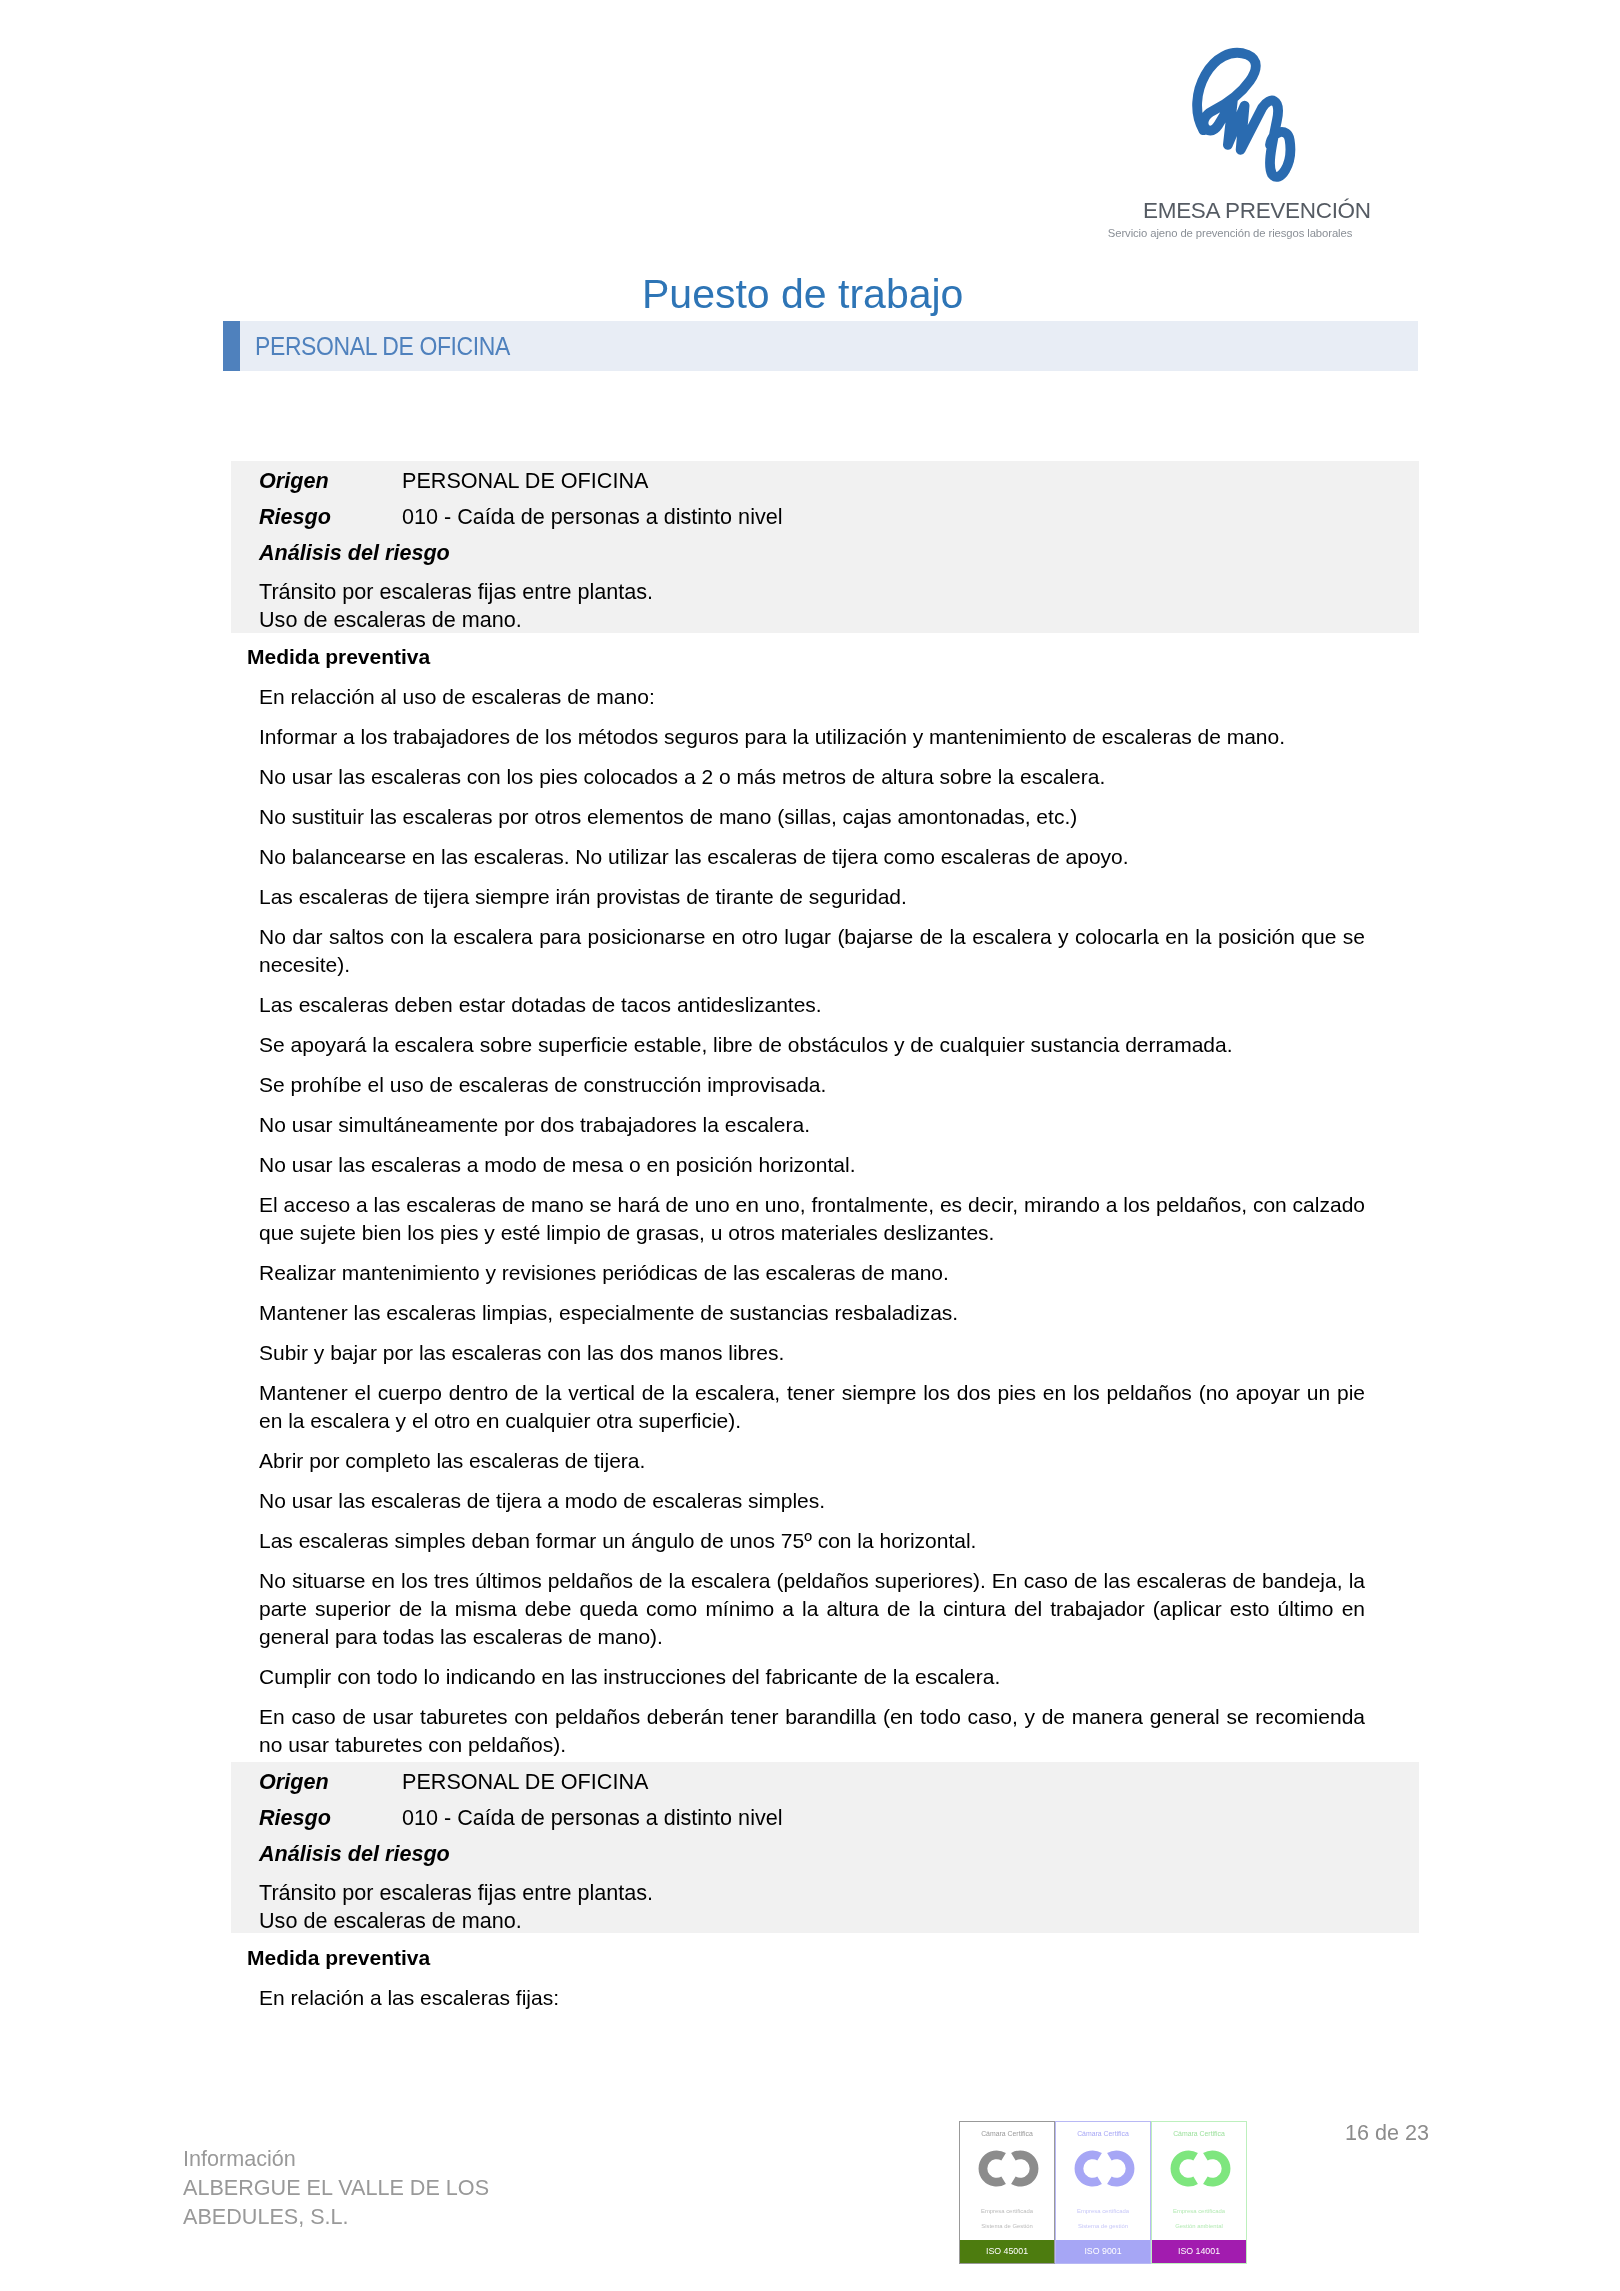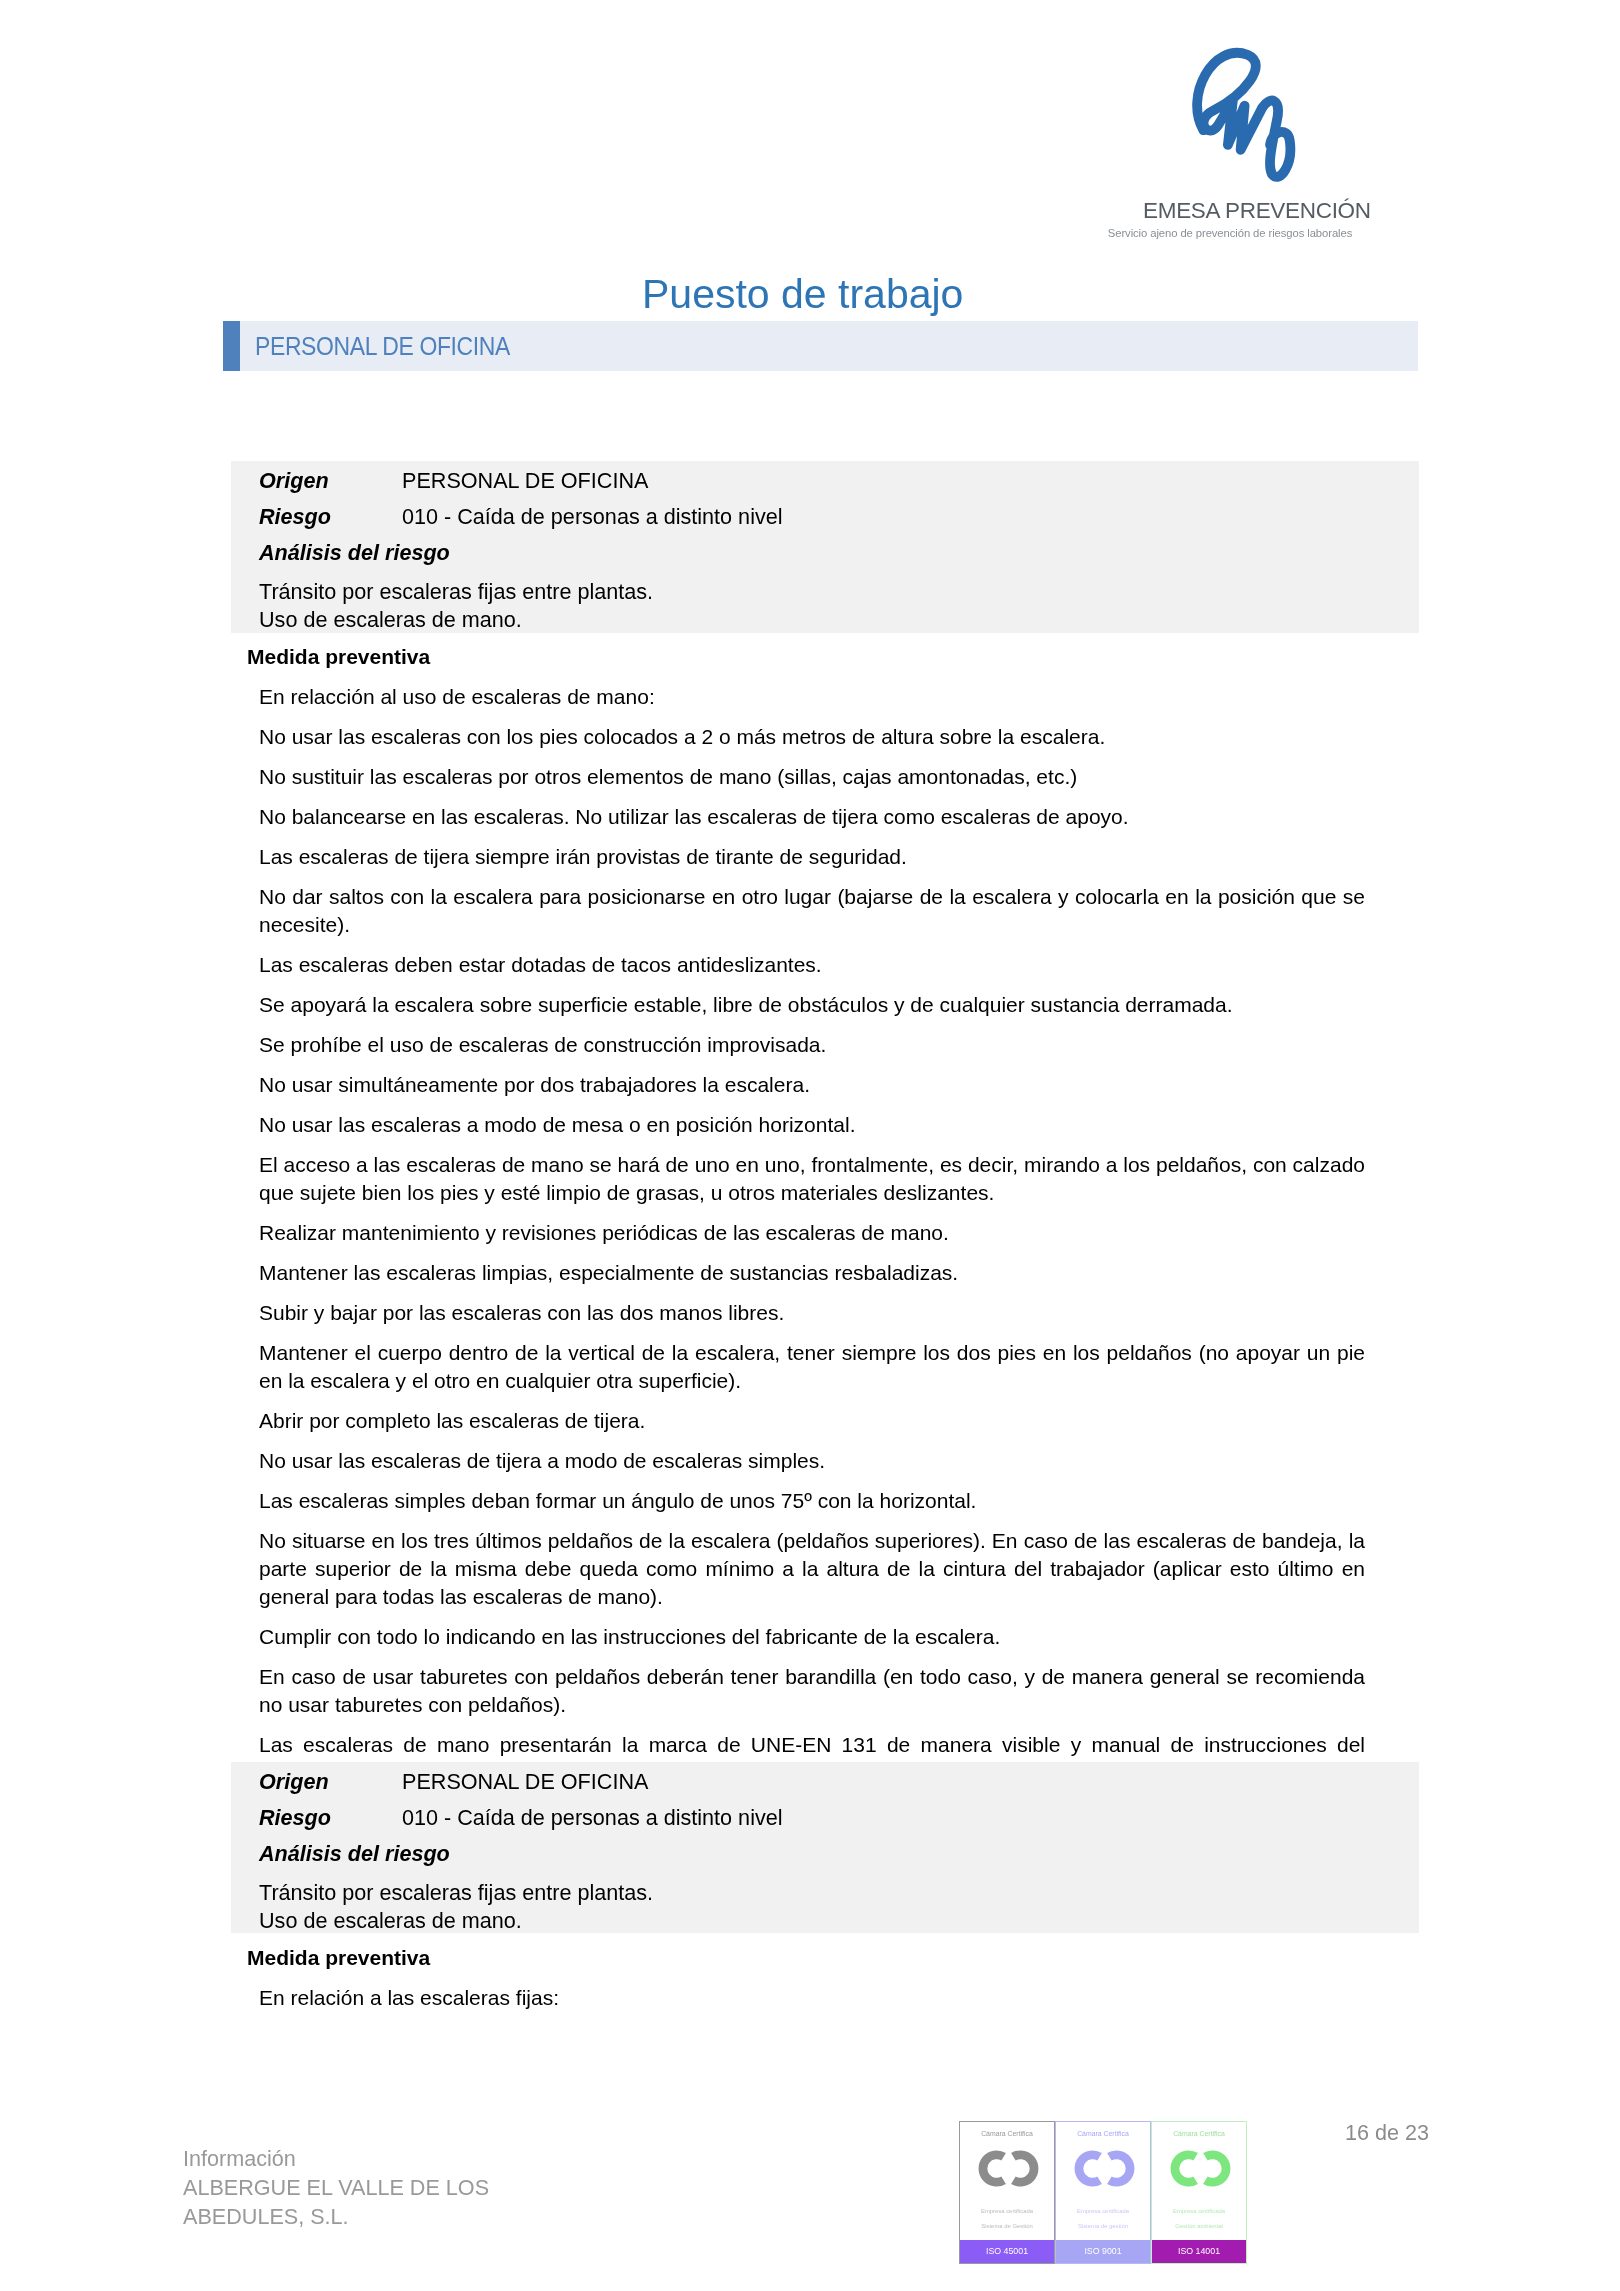--- a/index.html
+++ b/index.html
@@ -67,20 +67,21 @@
     <span class="lbl">Riesgo</span><span>010 - Caída de personas a distinto nivel</span>
   </div>
   <div class="row analysis-lbl" style="top:79px;">Análisis del riesgo</div>
   <div class="row" style="top:118px;">Tránsito por escaleras fijas entre plantas.</div>
   <div class="row" style="top:146px;">Uso de escaleras de mano.</div>
 </div>
 
 <div class="abs measure" style="top:643px;">
   <div class="m-title">Medida preventiva</div>
   <p>En relacción al uso de escaleras de mano:</p>
+  <p>Informar a los trabajadores de los métodos seguros para la utilización y mantenimiento de escaleras de mano.</p>
   <p>No usar las escaleras con los pies colocados a 2 o más metros de altura sobre la escalera.</p>
   <p>No sustituir las escaleras por otros elementos de mano (sillas, cajas amontonadas, etc.)</p>
   <p>No balancearse en las escaleras. No utilizar las escaleras de tijera como escaleras de apoyo.</p>
   <p>Las escaleras de tijera siempre irán provistas de tirante de seguridad.</p>
   <p>No dar saltos con la escalera para posicionarse en otro lugar (bajarse de la escalera y colocarla en la posición que se necesite).</p>
   <p>Las escaleras deben estar dotadas de tacos antideslizantes.</p>
   <p>Se apoyará la escalera sobre superficie estable, libre de obstáculos y de cualquier sustancia derramada.</p>
   <p>Se prohíbe el uso de escaleras de construcción improvisada.</p>
   <p>No usar simultáneamente por dos trabajadores la escalera.</p>
   <p>No usar las escaleras a modo de mesa o en posición horizontal.</p>
@@ -122,21 +123,21 @@
 </div>
 
 <div class="abs cert" style="left:959px;border:1px solid #999;">
   <div class="ct" style="color:#999;">Cámara Certifica</div>
   <svg width="69" height="39" viewBox="0 0 70 40">
     <path d="M30 8 A14 14 0 1 0 30 32" fill="none" stroke="#8c8c8c" stroke-width="9"></path>
     <path d="M40 8 A14 14 0 1 1 40 32" fill="none" stroke="#8c8c8c" stroke-width="9"></path>
   </svg>
   <div class="small" style="top:86px;color:#bbb;">Empresa certificada</div>
   <div class="small" style="top:101px;color:#bbb;">Sistema de Gestión</div>
-  <div class="band2" style="background:#8b5cf6;margin-top:28px;">ISO 45001</div>
+  <div class="band2" style="background:#4d7c0f;margin-top:28px;">ISO 45001</div>
 </div>
 <div class="abs cert" style="left:1055px;border:1px solid #b8b8f5;">
   <div class="ct" style="color:#a6a6f5;">Cámara Certifica</div>
   <svg width="69" height="39" viewBox="0 0 70 40">
     <path d="M30 8 A14 14 0 1 0 30 32" fill="none" stroke="#a6a6f5" stroke-width="9"></path>
     <path d="M40 8 A14 14 0 1 1 40 32" fill="none" stroke="#a6a6f5" stroke-width="9"></path>
   </svg>
   <div class="small" style="top:86px;color:#c8c8f8;">Empresa certificada</div>
   <div class="small" style="top:101px;color:#c8c8f8;">Sistema de gestión</div>
   <div class="band2" style="background:#a6a6f5;">ISO 9001</div>

